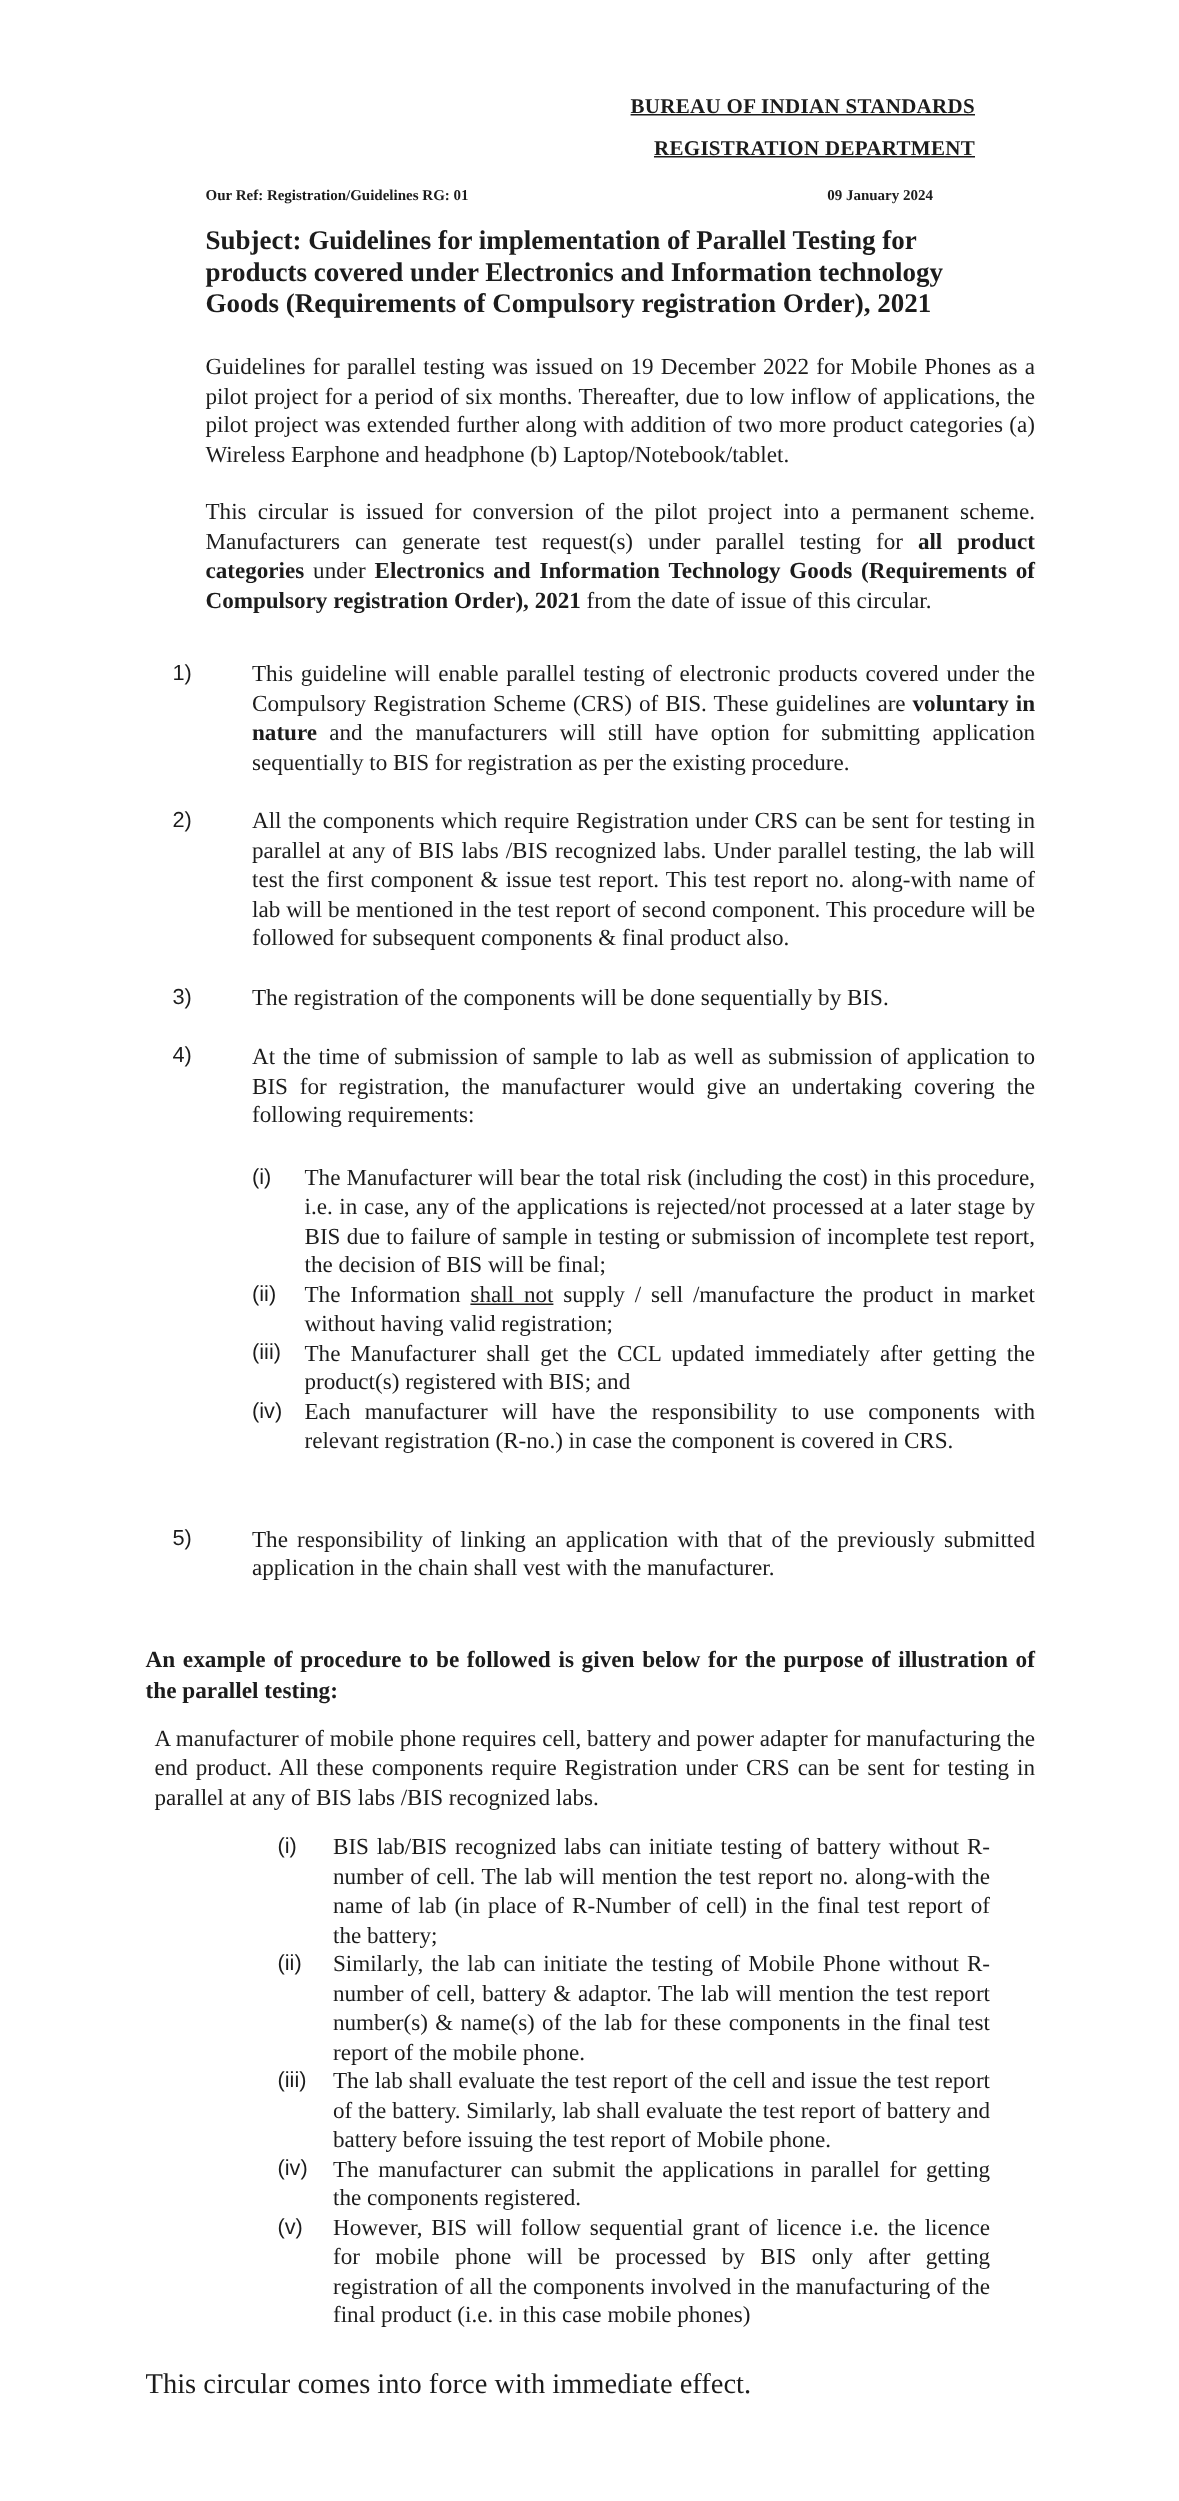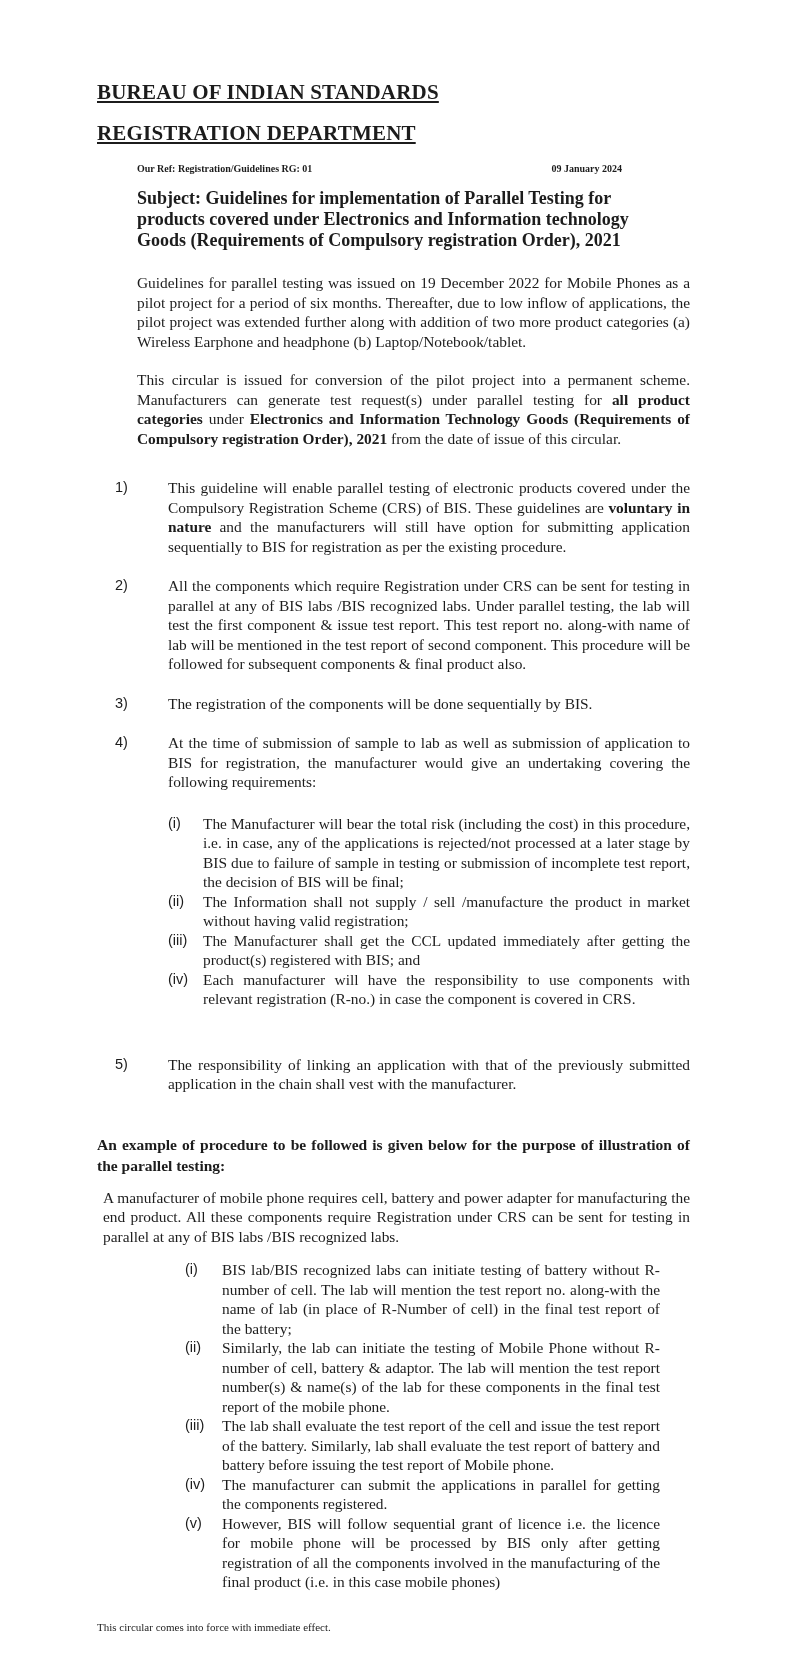--- a/index.html
+++ b/index.html
@@ -17,25 +17,25 @@
     box-sizing: border-box;
     width: 786px;
     min-height: 1667px;
     padding: 64px 96px 40px 97px;
     background: #ffffff;
   }
   .content { width: 593px; }
 
   
   .doc-title {
-    text-align: left;
-    font-weight: bold;
-    font-size: 21px;
+    text-align: right;
+    font-weight: bold;
+    font-size: 14px;
     text-decoration: underline;
-    margin: 16px 40px 12px 0;
+    margin: 0 40px 12px 0;
     letter-spacing: .2px;
   }
   .doc-title.second { margin-bottom: 17px; }
 
   .ref-row {
     display: flex;
     justify-content: space-between;
     font-weight: bold;
     font-size: 10px;
     margin: 0 68px 14px 40px;
@@ -118,27 +118,27 @@
     line-height: 19.5px;
   }
   .example-list .txt {
     flex: 1;
     font-size: 15.4px;
     line-height: 19.5px;
     text-align: justify;
   }
 
   .closing {
-    font-size: 11px;
+    font-size: 19px;
     line-height: 19.5px;
     margin: 0 0 34px 0;
   }
 
   b.inline { font-weight: bold; }
-  span.u { }
+  span.u { text-decoration: underline; }
 </style>
 </head>
 <body>
 
 <div class="page">
   <div class="content">
 
     <div class="doc-title">BUREAU OF INDIAN STANDARDS</div>
     <div class="doc-title second">REGISTRATION DEPARTMENT</div>
 

